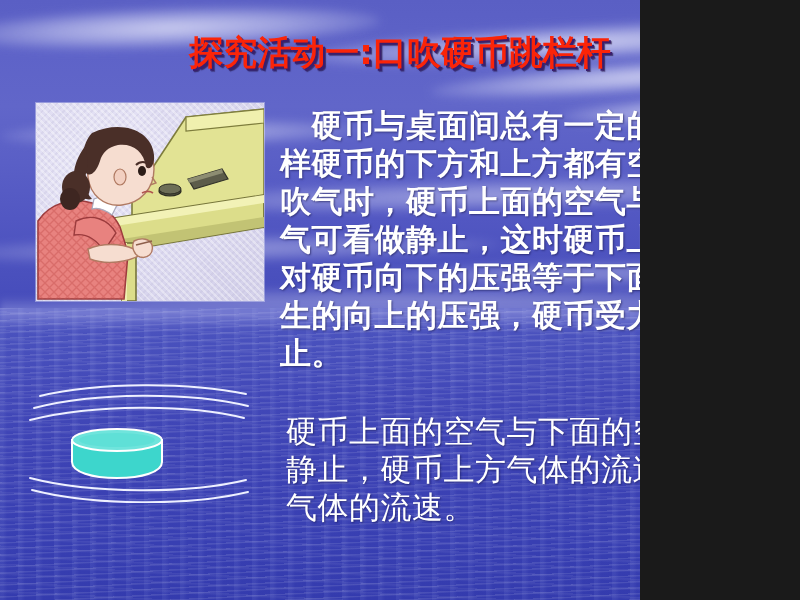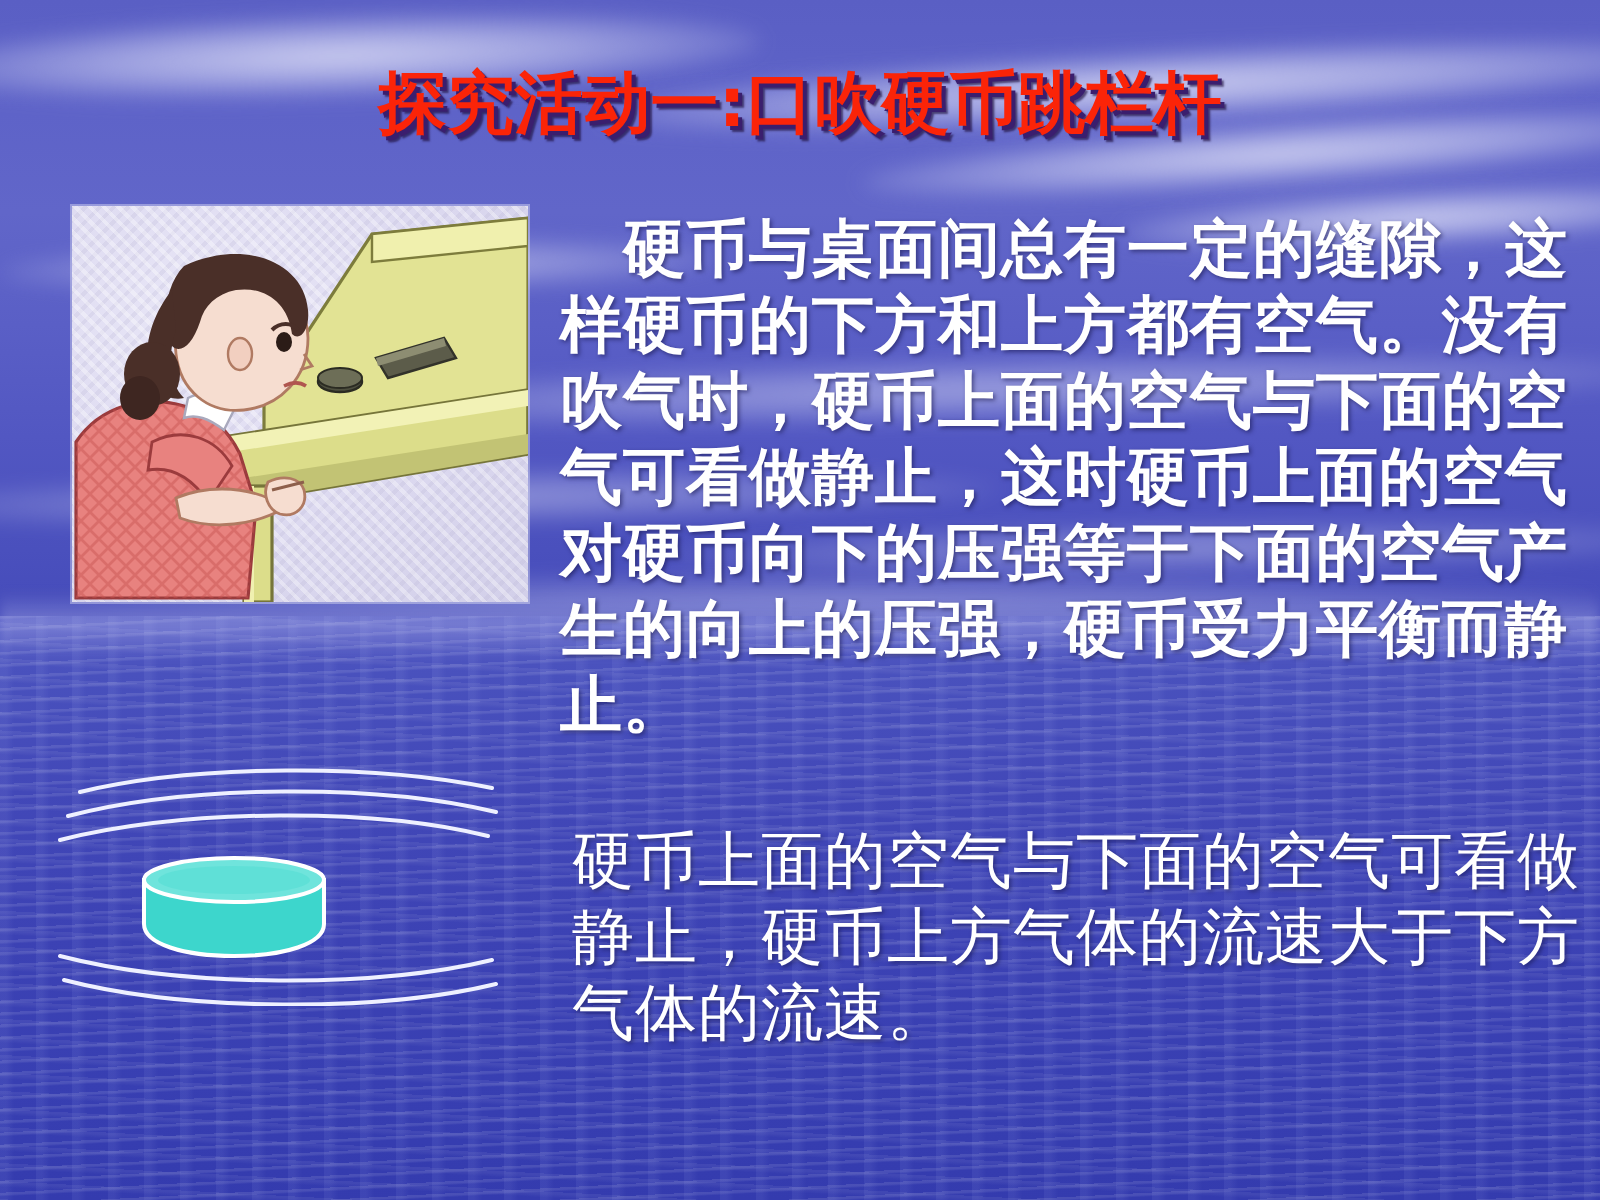--- a/index.html
+++ b/index.html
@@ -2,21 +2,21 @@
 <html><head>
 <meta charset="utf-8">
 <style>
   html, body {
     margin: 0;
     padding: 0;
     background: #1a1a1a;
   }
   #slide {
     position: relative;
-    width: 800px;
+    width: 640px;
     height: 600px;
     overflow: hidden;
     font-family: "DejaVu Sans", "Liberation Sans", sans-serif;
     background: #4a4ab8;
   }
 
   
   .bg-sky {
     position: absolute;
     left: 0; top: 0; width: 800px; height: 312px;

